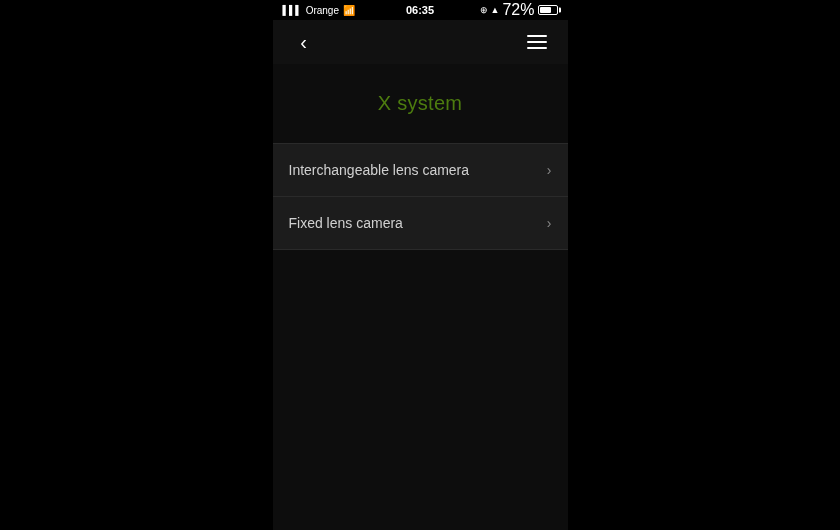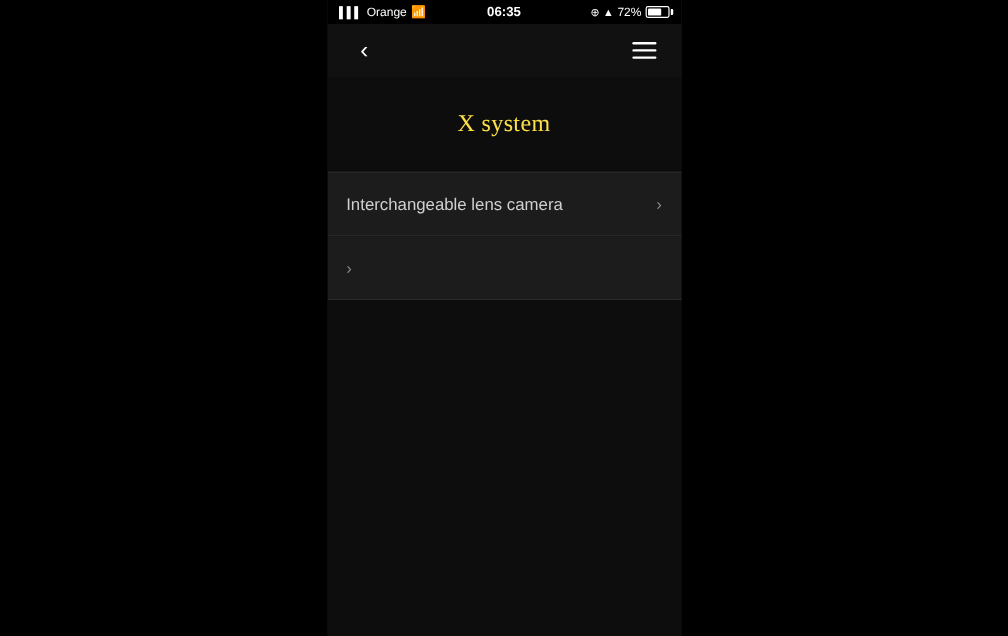--- a/index.html
+++ b/index.html
@@ -69,21 +69,21 @@
     }
 
     .status-right {
       display: flex;
       align-items: center;
       gap: 3px;
       margin-left: auto;
     }
 
     .status-battery-text {
-      font-size: 10px;
+      font-size: 16px;
       color: #fff;
     }
 
     .status-battery {
       width: 20px;
       height: 10px;
       border: 1.5px solid #fff;
       border-radius: 2px;
       position: relative;
       display: inline-flex;
@@ -163,24 +163,23 @@
       flex-direction: column;
     }
 
     .page-title-container {
       padding: 28px 16px 28px 16px;
       text-align: center;
     }
 
     .page-title {
       font-size: 20px;
-      color: #fde047;
+      color: #4d7c0f;
       font-weight: 400;
       letter-spacing: 0.3px;
-      font-family: Liberation Serif, serif;
     }
 
     .menu-list {
       display: flex;
       flex-direction: column;
     }
 
     .menu-item {
       display: flex;
       align-items: center;
@@ -254,20 +253,21 @@
       <div class="page-title-container">
         <h1 class="page-title">X system</h1>
       </div>
 
       <div class="menu-list">
         <div class="menu-item">
           <span class="menu-item-label">Interchangeable lens camera</span>
           <span class="menu-item-chevron">›</span>
         </div>
         <div class="menu-item">
+          <span class="menu-item-label">Fixed lens camera</span>
           <span class="menu-item-chevron">›</span>
         </div>
       </div>
 
       <div class="spacer"></div>
     </div>
 
   </div>
 </div>
 

